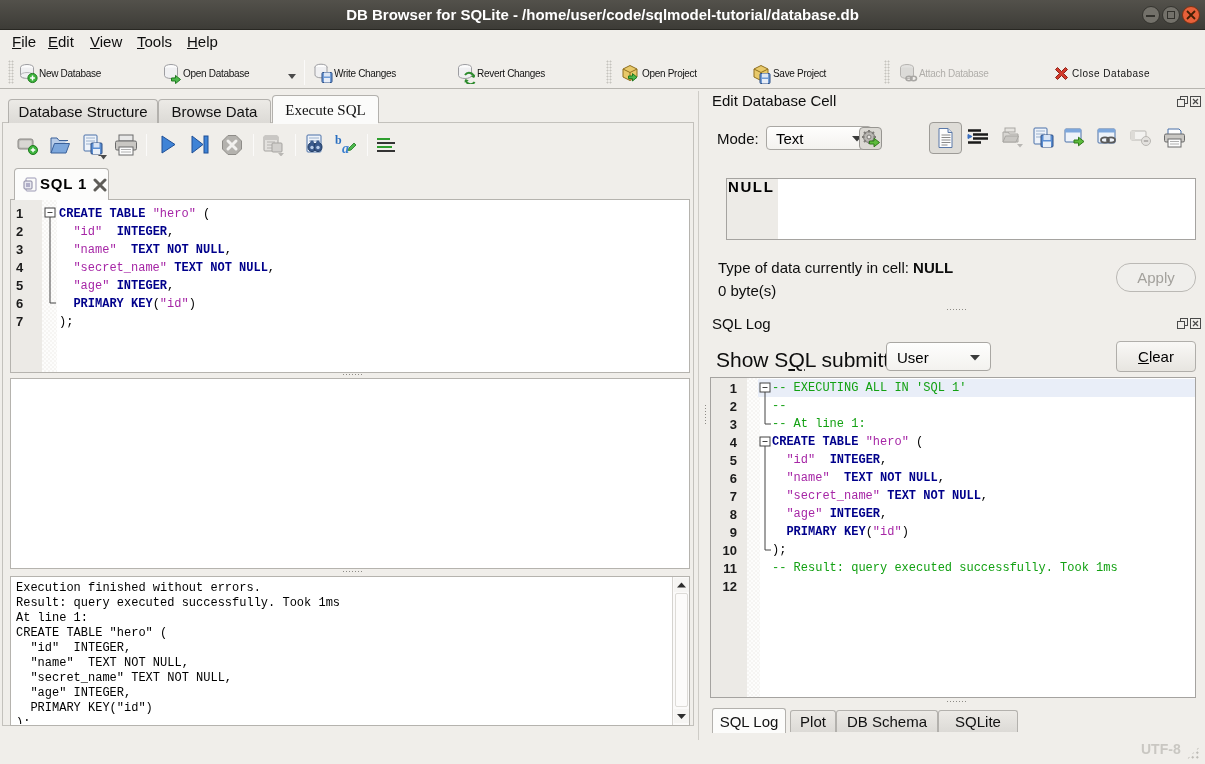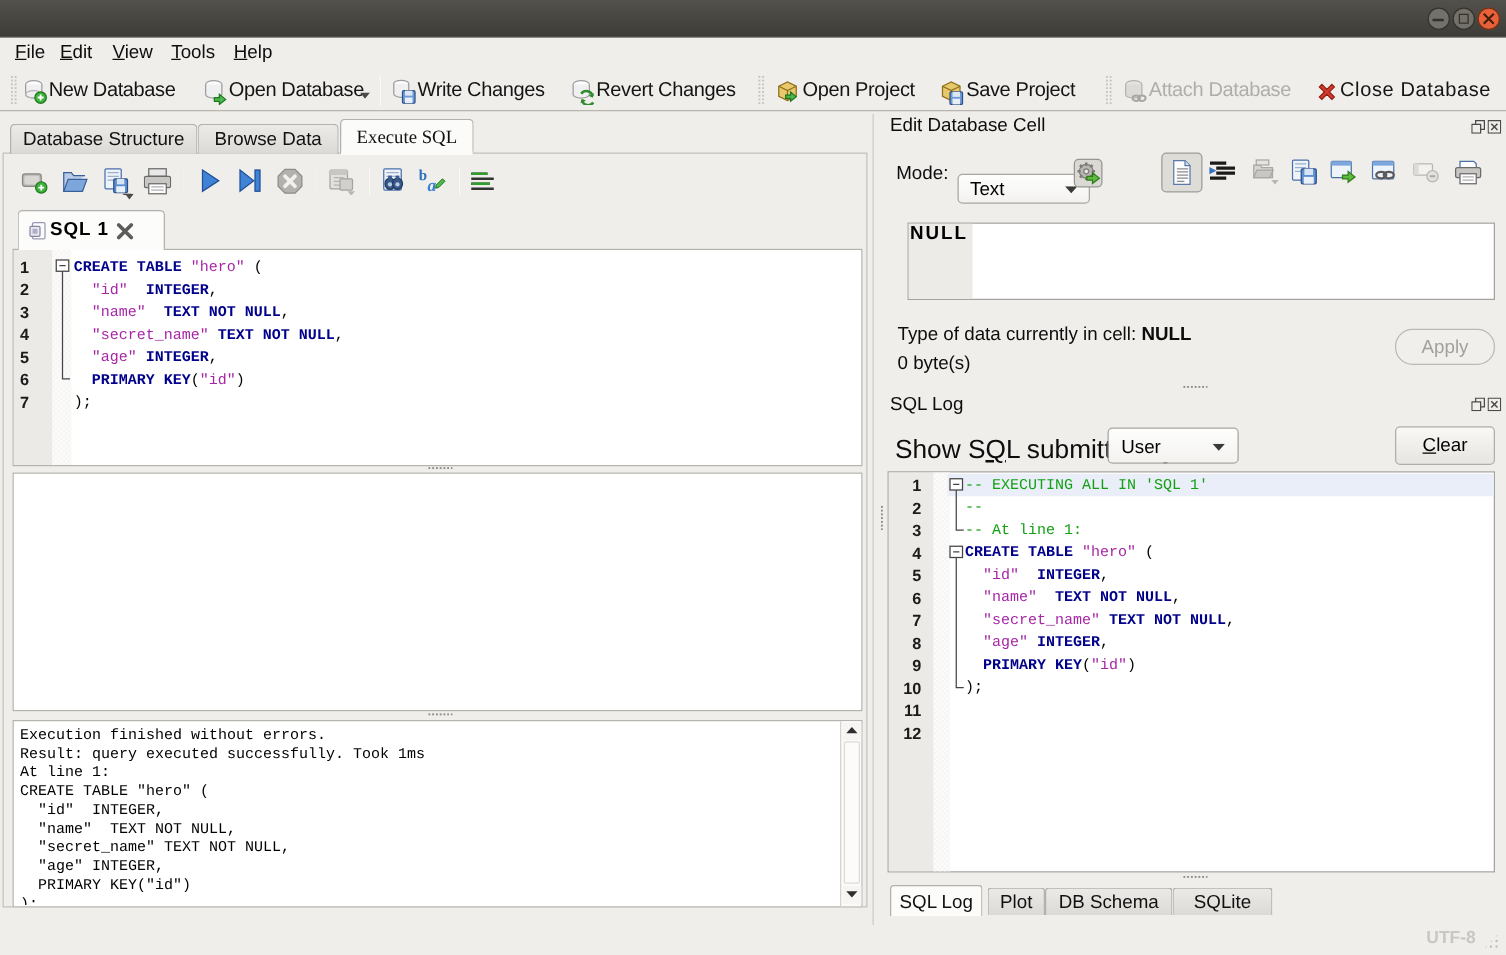--- a/index.html
+++ b/index.html
@@ -8,31 +8,32 @@
 .abs { position:absolute; }
 .mono { font-family:"Liberation Mono",monospace; font-size:12px; white-space:pre; }
 .kw { color:#00008b; font-weight:bold; }
 .str { color:#a626a6; }
 .cmt { color:#13a113; }
 .box { position:absolute; background:#fff; border:1px solid #b5b3ae; }
 .tab { position:absolute; border:1px solid #b3b1ad; border-bottom:none; border-radius:4px 4px 0 0; background:linear-gradient(#eceae6,#dcdad6); text-align:center; font-size:15px; color:#111; }
 .dots-h { position:absolute; width:20px; height:3px; background-image:radial-gradient(circle, #8d8b86 0.8px, transparent 1px); background-size:3px 3px; }
 .dots-v { position:absolute; width:3px; height:20px; background-image:radial-gradient(circle, #8d8b86 0.8px, transparent 1px); background-size:3px 3px; }
 .grip { position:absolute; width:6px; height:24px; background-image:radial-gradient(circle, #c5c3be 0.9px, transparent 1.1px); background-size:3px 3px; }
-.tbtn { position:absolute; display:flex; align-items:center; font-size:16px; letter-spacing:-0.3px; color:#141414; white-space:nowrap; height:24px; }
+.tbtn { position:absolute; display:flex; align-items:center; font-size:10px; letter-spacing:-0.3px; color:#141414; white-space:nowrap; height:24px; }
 .tbtn svg { margin-right:1px; }
 .sep-v { position:absolute; width:1px; background:#cfcdc8; border-right:1px solid #fbfaf9; }
 .num { position:absolute; font-weight:bold; font-size:13px; color:#1b1b1b; }
 .combo { position:absolute; background:linear-gradient(#fefefd,#f3f2ef); border:1px solid #a9a7a3; border-radius:4px; font-size:15px; color:#000; }
 .btn { position:absolute; background:linear-gradient(#f9f8f6,#e7e5e0); border:1px solid #b0aeaa; border-radius:4px; font-size:15px; text-align:center; color:#000; }
 </style>
 </head>
 <body>
 
 <div class="abs" style="left:0;top:0;width:1205px;height:30px;background:linear-gradient(#53514b,#3d3c37);border-bottom:1px solid #282722;">
+ <div class="abs" style="left:0;right:0;top:6px;text-align:center;font-size:15px;font-weight:bold;color:#fff;">DB Browser for SQLite - /home/user/code/sqlmodel-tutorial/database.db</div>
  <div class="abs" style="left:1142px;top:6px;width:18px;height:18px;border-radius:50%;background:#73716a;border:1px solid #34332e;">
       <div class="abs" style="left:3px;top:8px;width:9px;height:2px;background:#32312c;"></div>
     </div>
  <div class="abs" style="left:1162px;top:6px;width:18px;height:18px;border-radius:50%;background:#73716a;border:1px solid #34332e;">
       <div class="abs" style="left:4px;top:4px;width:8px;height:8px;border:1.5px solid #32312c;"></div>
     </div>
  <div class="abs" style="left:1182px;top:6px;width:18px;height:18px;border-radius:50%;background:#e8613a;border:1px solid #7a3214;">
   <svg width="16" height="16" style="position:absolute;left:0;top:0;">
         <path d="M4 4 L12 12 M12 4 L4 12" stroke="#421f05" stroke-width="1.8"></path>
       </svg>
@@ -203,21 +204,21 @@
       <path d="M15 14 l5 -5 2 2 -5 5 -2.6 0.6 z" fill="#4db84d" stroke="#1f7a1f" stroke-width="0.8"></path>
     </svg>
  <div class="sep-v" style="left:367px;top:134px;height:22px;"></div>
  <svg width="22" height="20" style="position:absolute;left:375px;top:136px;">
       <path d="M2 3 h13 M2 7 h18 M2 11 h15 M2 15 h18" stroke="#333" stroke-width="2"></path>
       <path d="M2 3 h13" stroke="#2e9e2e" stroke-width="2"></path>
       <path d="M2 11 h15" stroke="#2e9e2e" stroke-width="2"></path>
     </svg>
 </div>
 
-<div class="abs" style="left:14px;top:168px;width:118px;height:32px;background:#fcfcfb;border:1px solid #b3b1ad;border-bottom:none;border-radius:4px 4px 0 0;z-index:3;">
+<div class="abs" style="left:14px;top:168px;width:95px;height:32px;background:#fcfcfb;border:1px solid #b3b1ad;border-bottom:none;border-radius:4px 4px 0 0;z-index:3;">
  <svg width="16" height="16" style="position:absolute;left:8px;top:8px;">
       <rect x="3" y="1" width="10" height="13" rx="1" fill="#fbfbfa" stroke="#9b99b5"></rect>
       <rect x="1" y="4" width="8" height="8" rx="1" fill="#e8e8f0" stroke="#8886a0"></rect>
       <rect x="3" y="6" width="4" height="4" fill="#b0aec8"></rect>
     </svg>
  <span style="position:absolute;left:25px;top:6px;font-size:15px;font-weight:bold;letter-spacing:0.8px;color:#000;">SQL 1</span>
  <svg width="14" height="14" style="position:absolute;left:78px;top:9px;">
       <path d="M2 2 L12 12 M12 2 L2 12" stroke="#5e5c58" stroke-width="3" stroke-linecap="round"></path>
     </svg>
 </div>
@@ -280,21 +281,21 @@
  <div class="abs" style="left:712px;top:92px;font-size:15px;color:#0d0d0d;">Edit Database Cell</div>
  <svg width="11" height="11" style="position:absolute;left:1177px;top:96px;">
       <rect x="3.5" y="0.5" width="7" height="7" fill="none" stroke="#4a4a4a"></rect>
       <rect x="0.5" y="3.5" width="7" height="7" fill="#f0eeea" stroke="#4a4a4a"></rect>
     </svg>
  <svg width="11" height="11" style="position:absolute;left:1190px;top:96px;">
       <rect x="0.5" y="0.5" width="10" height="10" fill="none" stroke="#4a4a4a"></rect>
       <path d="M3 3 l5 5 M8 3 l-5 5" stroke="#4a4a4a" stroke-width="1.2"></path>
     </svg>
  <div class="abs" style="left:717px;top:130px;font-size:15px;color:#0d0d0d;">Mode:</div>
- <div class="combo" style="left:766px;top:139px;width:106px;height:24px;">
+ <div class="combo" style="left:766px;top:126px;width:106px;height:24px;">
   <span style="position:absolute;left:9px;top:3px;">Text</span>
   <svg width="10" height="6" style="position:absolute;right:9px;top:9px;">
         <path d="M0 0 h10 l-5 5.5 z" fill="#3a3a3a"></path>
       </svg>
  </div>
  <div class="abs" style="left:859px;top:127px;width:23px;height:23px;background:#dbd9d4;border:1px solid #979591;border-radius:4px;">
   <svg width="21" height="21" style="position:absolute;left:0px;top:0px;">
         <circle cx="9" cy="9" r="5.5" fill="#b9b7b3" stroke="#7e7c78"></circle>
         <circle cx="9" cy="9" r="2" fill="#e7e5e1" stroke="#7e7c78"></circle>
         <g stroke="#7e7c78" stroke-width="2">
@@ -402,21 +403,21 @@
   <div class="mono abs" style="left:772px;top:379px;line-height:18px;"><span class="cmt">-- EXECUTING ALL IN 'SQL 1'</span>
 <span class="cmt">--</span>
 <span class="cmt">-- At line 1:</span>
 <span class="kw">CREATE TABLE</span> <span class="str">"hero"</span> (
   <span class="str">"id"</span>  <span class="kw">INTEGER</span>,
   <span class="str">"name"</span>  <span class="kw">TEXT NOT NULL</span>,
   <span class="str">"secret_name"</span> <span class="kw">TEXT NOT NULL</span>,
   <span class="str">"age"</span> <span class="kw">INTEGER</span>,
   <span class="kw">PRIMARY KEY</span>(<span class="str">"id"</span>)
 );
-</div>
+<span class="cmt">-- Result: query executed successfully. Took 1ms</span></div>
  </div>
 </div>
 
 <div id="bottombar">
  <div class="dots-h" style="left:946px;top:700px;"></div>
  <div class="tab" style="left:790px;top:710px;width:46px;height:22px;line-height:22px;border-radius:3px 3px 0 0;">Plot</div>
  <div class="tab" style="left:836px;top:710px;width:102px;height:22px;line-height:22px;border-radius:3px 3px 0 0;">DB Schema</div>
  <div class="tab" style="left:938px;top:710px;width:80px;height:22px;line-height:22px;border-radius:3px 3px 0 0;">SQLite</div>
  <div class="tab" style="left:712px;top:708px;width:74px;height:25px;line-height:25px;background:#fcfcfb;border-radius:3px 3px 0 0;z-index:3;">SQL Log</div>
  <div class="abs" style="left:1141px;top:741px;font-size:14px;font-weight:bold;color:#c9c7c2;">UTF-8</div>

